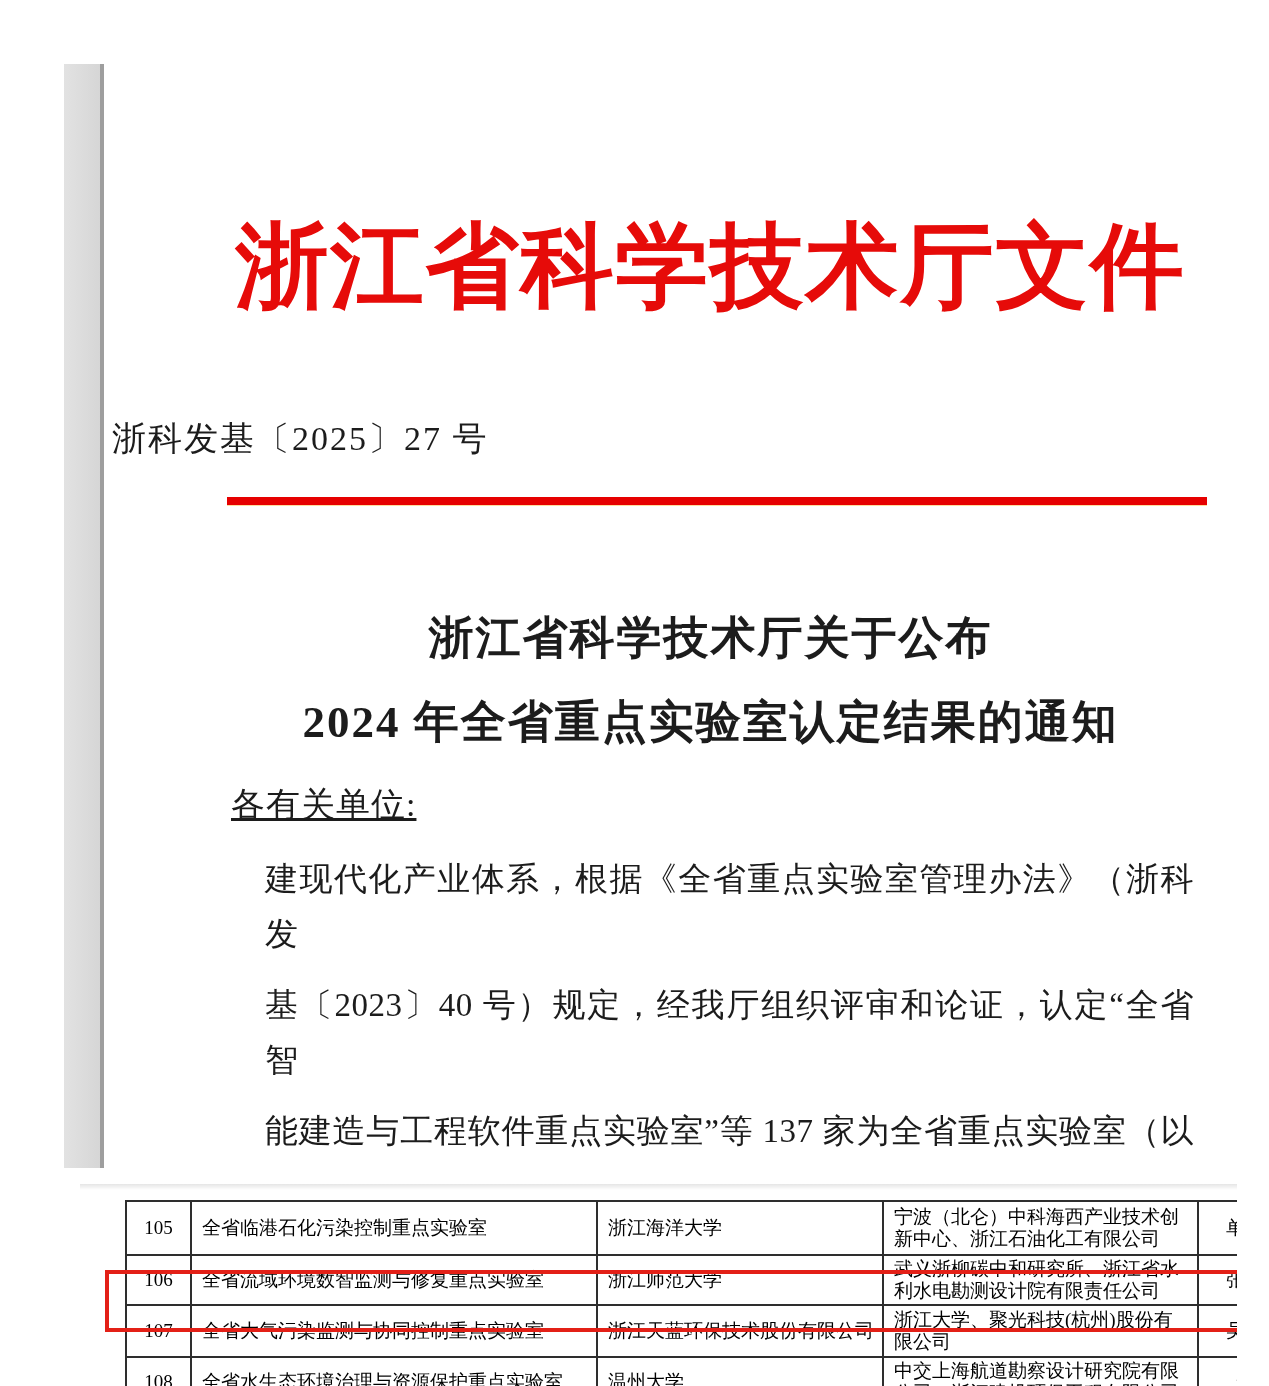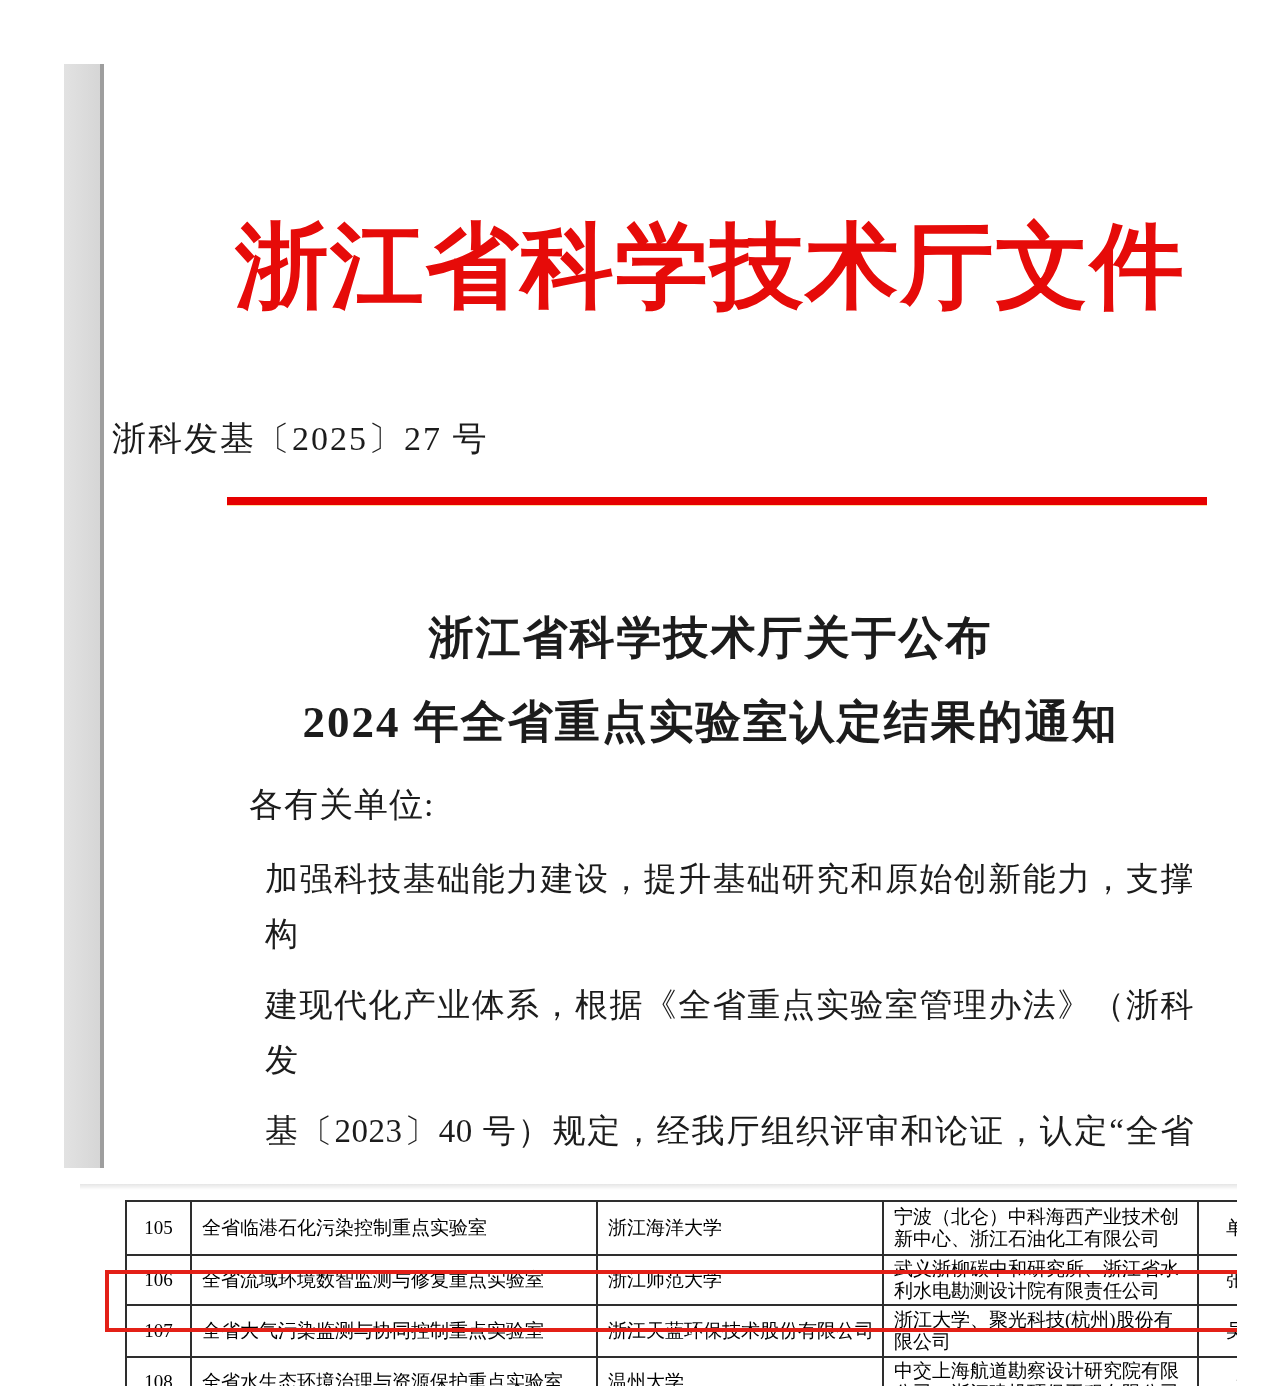--- a/index.html
+++ b/index.html
@@ -49,22 +49,22 @@
   .subtitle {
     position: absolute; left: 44px; top: 524px; width: 1205px;
     text-align: center;
     font-size: 45px; font-weight: bold; letter-spacing: 2px;
     line-height: 68px;
     white-space: nowrap;
   }
 
   
   .salutation {
-    position: absolute; left: 185px; top: 718px;
-    font-size: 34px; letter-spacing: 1px;
+    position: absolute; left: 167px; top: 718px;
+    font-size: 34px; letter-spacing: 1px; text-decoration: underline;
   }
   .body-text {
     position: absolute; left: 185px; top: 772px; width: 929px;
     font-size: 33px; line-height: 55px; letter-spacing: 0.5px;
   }
   .bline { width: 100%; }
   .bline.just { text-align: justify; text-align-last: justify; }
   .bline.indent { text-indent: 67px; }
 
   
@@ -123,21 +123,20 @@
   <div class="red-rule"></div>
 
   <div class="subtitle">
     <div>浙江省科学技术厅关于公布</div>
     <div>2024 年全省重点实验室认定结果的通知</div>
   </div>
 
   <div class="salutation">各有关单位:</div>
 
   <div class="body-text">
-    <div class="bline just">加强科技基础能力建设，提升基础研究和原始创新能力，支撑构</div>
     <div class="bline just">建现代化产业体系，根据《全省重点实验室管理办法》（浙科发</div>
     <div class="bline just">基〔2023〕40 号）规定，经我厅组织评审和论证，认定“全省智</div>
     <div class="bline just">能建造与工程软件重点实验室”等 137 家为全省重点实验室（以</div>
     <div class="bline">下简称“实验室”）。现将有关事项通知如下:</div>
   </div>
 
   <div class="table-section">
     <div class="section-seam"></div>
 
     <table class="labs">

